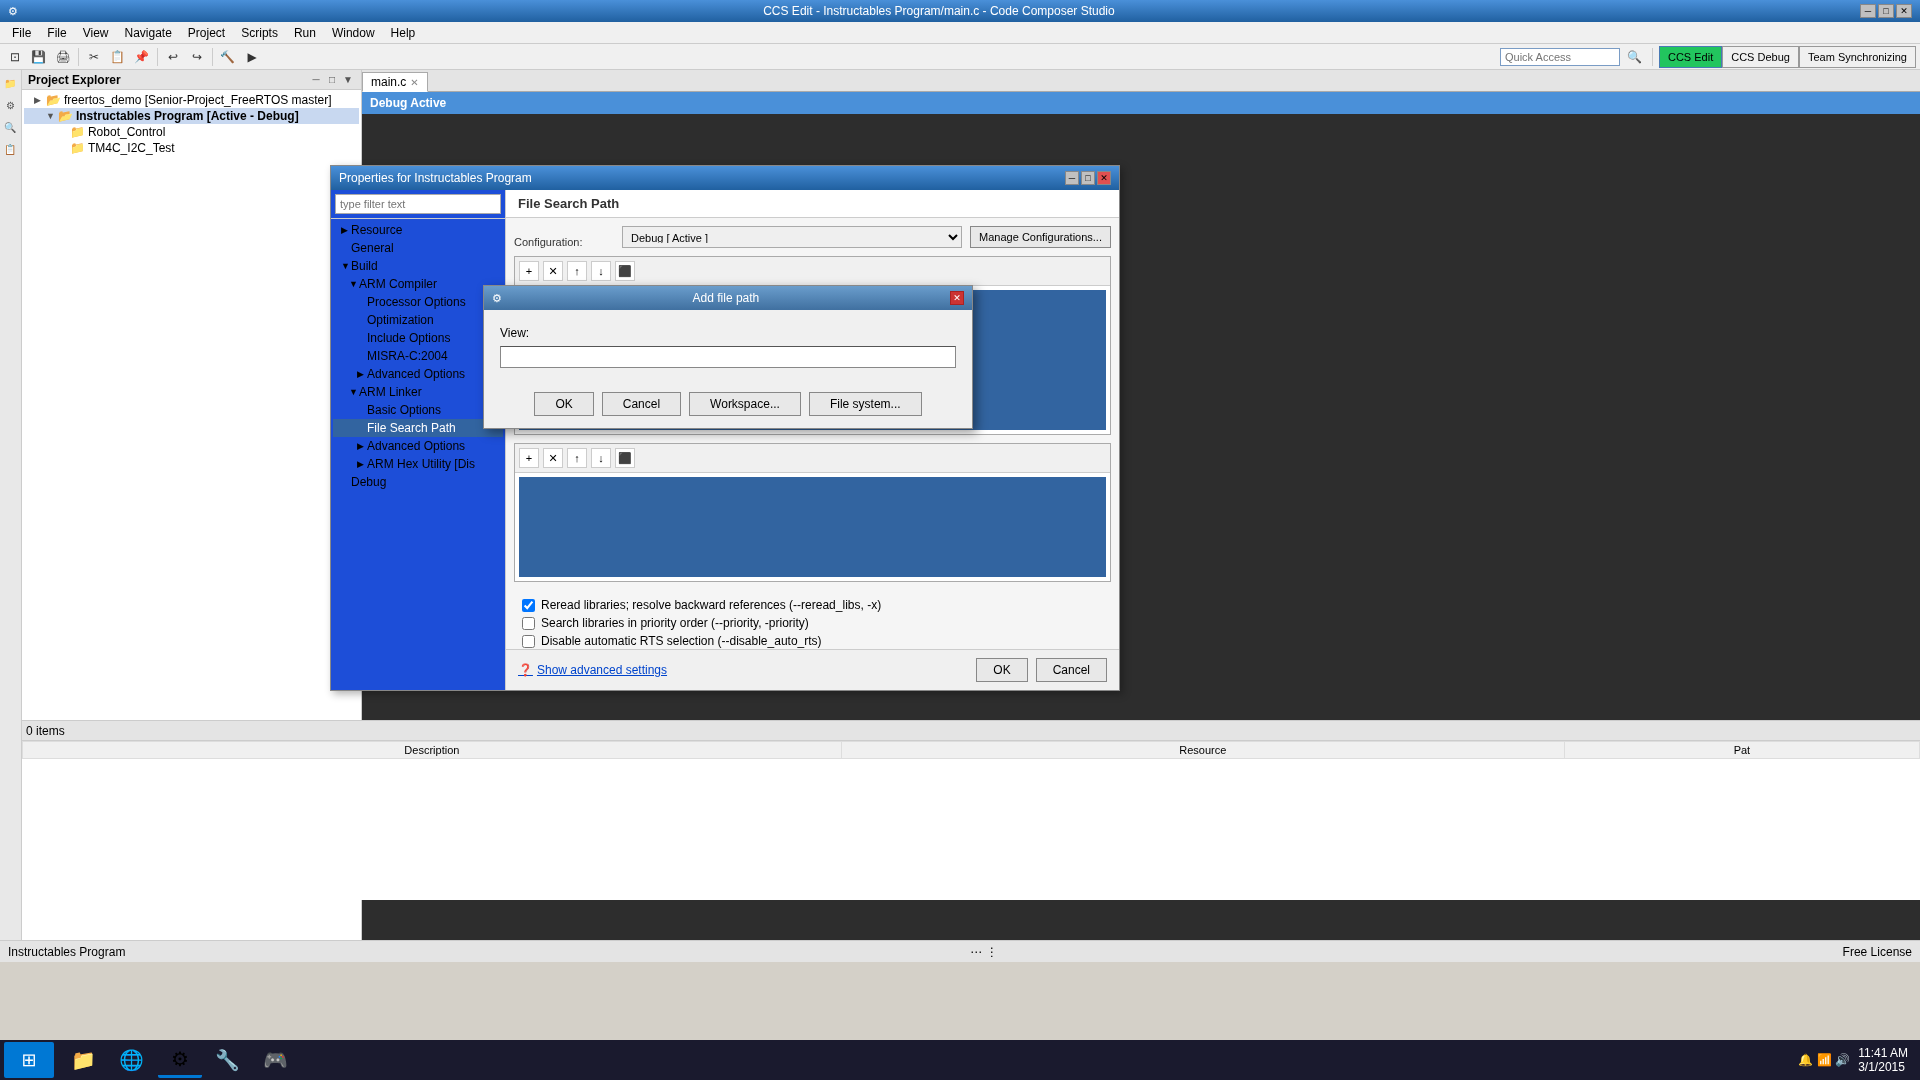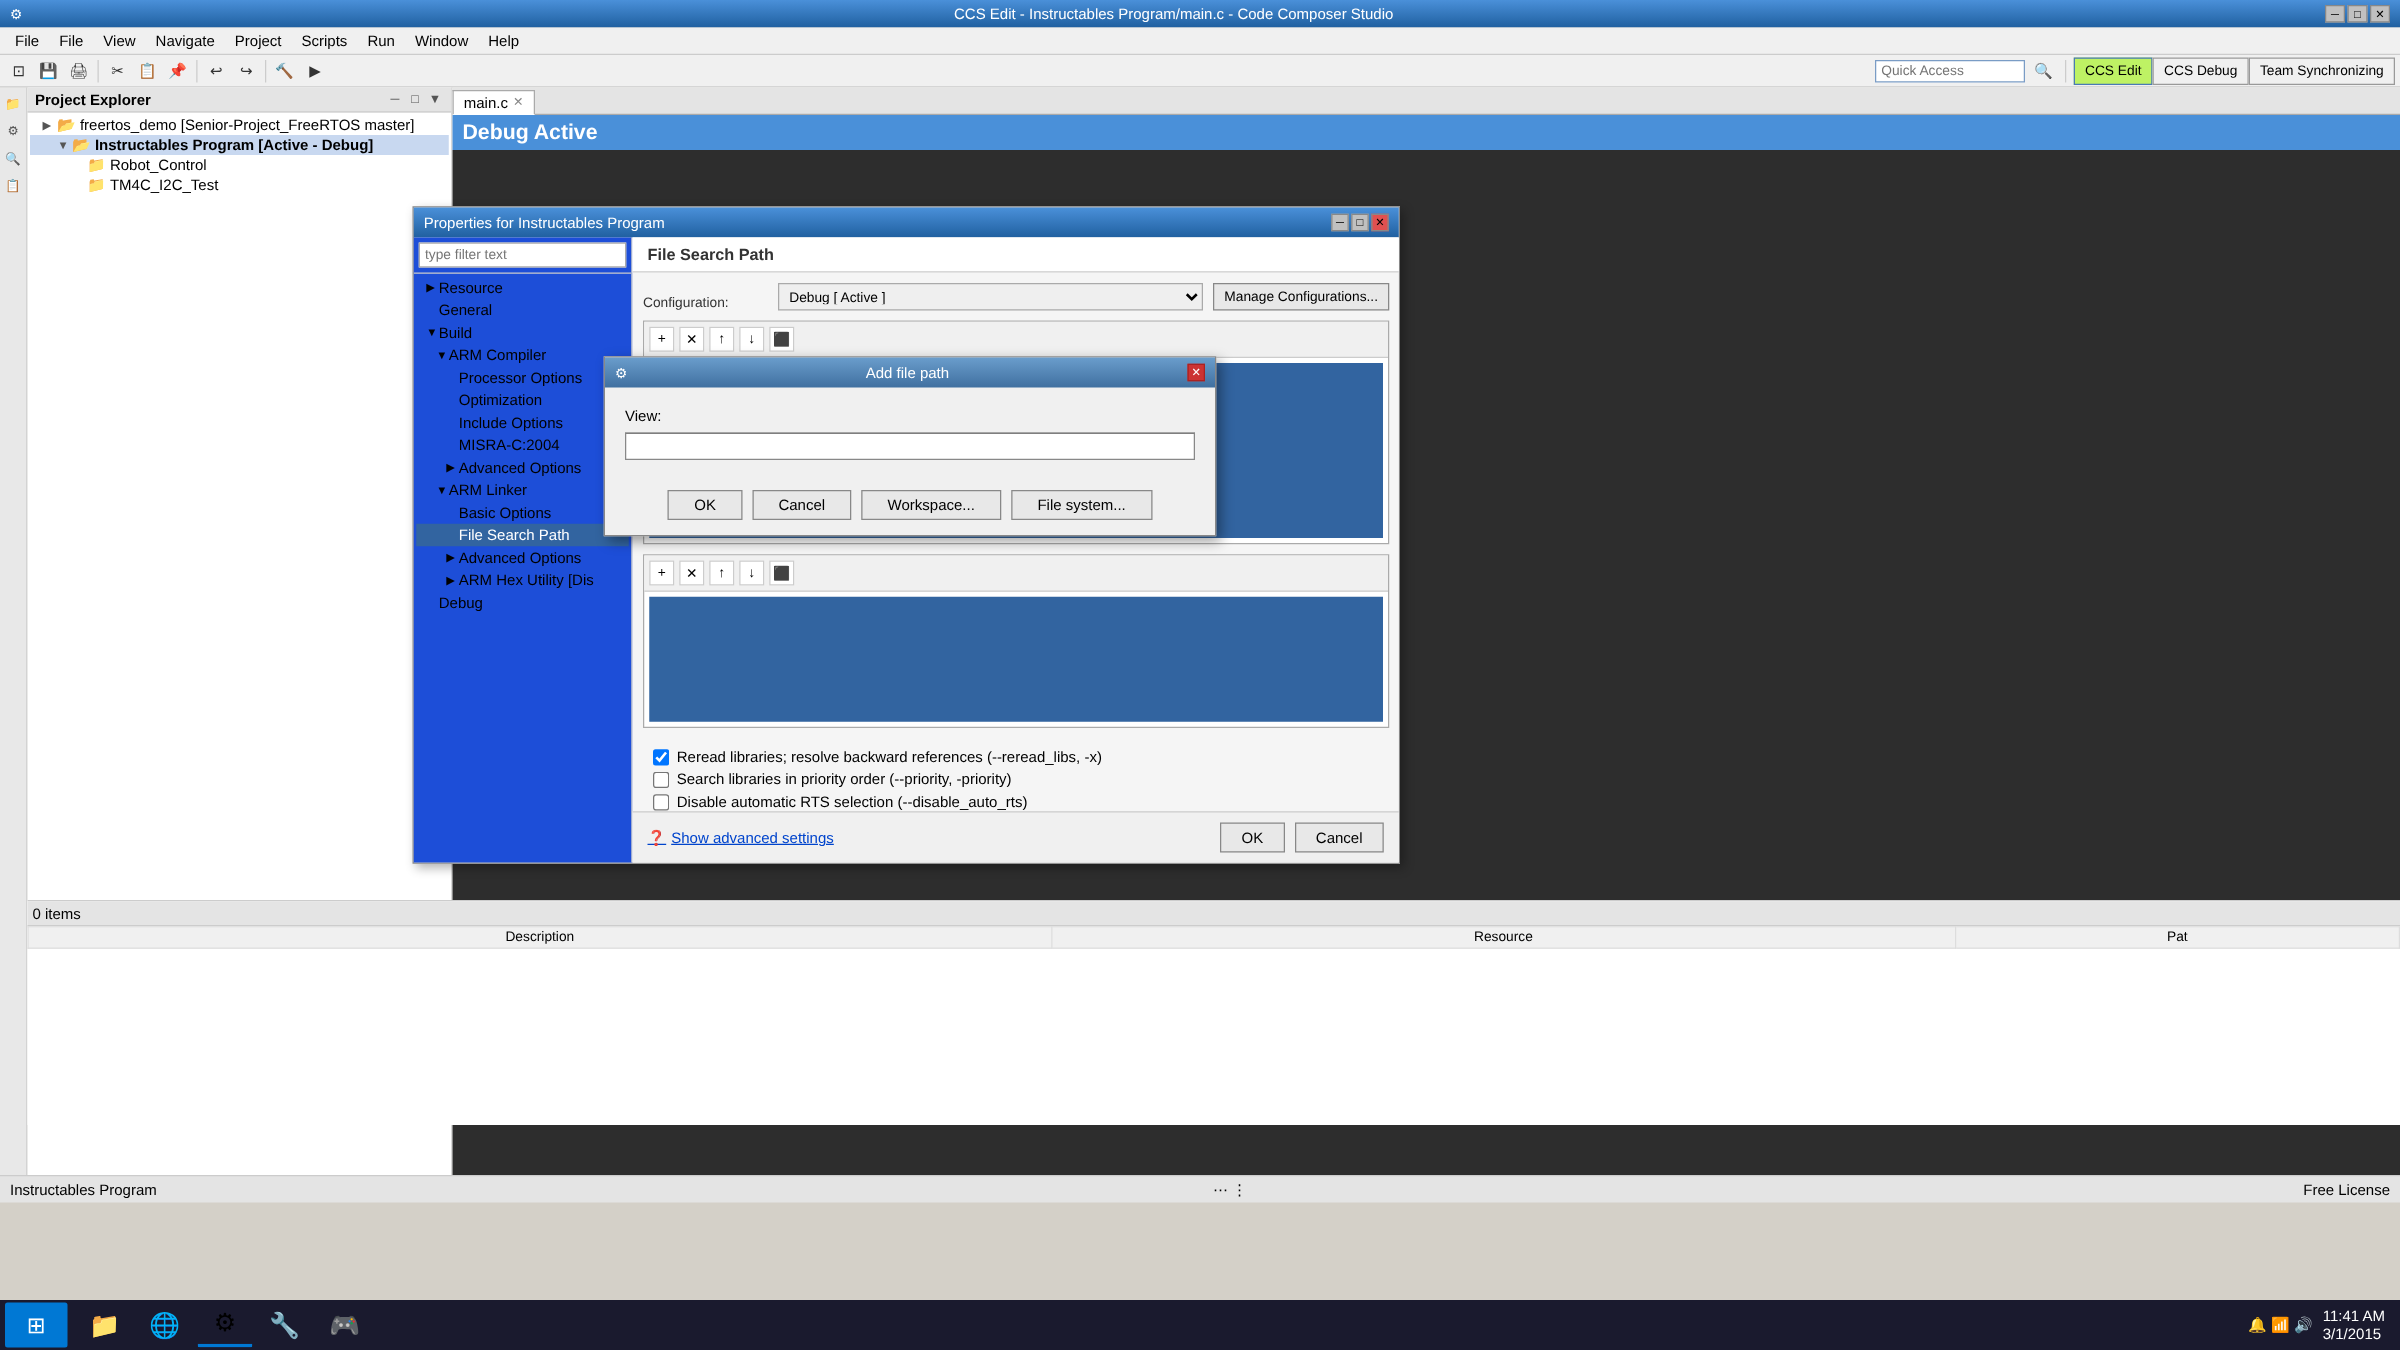--- a/index.html
+++ b/index.html
@@ -39,21 +39,21 @@
       padding: 0 4px;
       border-bottom: 1px solid #ccc;
       gap: 2px;
     }
     .toolbar-btn { width: 22px; height: 22px; background: transparent; border: 1px solid transparent; cursor: pointer; display: flex; align-items: center; justify-content: center; font-size: 12px; color: #333; }
     .toolbar-sep { width: 1px; height: 18px; background: #ccc; margin: 0 2px; }
     .quick-access { margin-left: auto; display: flex; align-items: center; gap: 4px; }
     .quick-access-input { width: 120px; height: 18px; border: 1px solid #7a9cc5; padding: 0 4px; font-size: 11px; }
     .perspective-btns { display: flex; }
     .perspective-btn { padding: 2px 8px; height: 22px; font-size: 11px; border: 1px solid #999; cursor: pointer; }
-    .perspective-btn.active { background: #bef264; border-color: #4a7ab5; }
+    .perspective-btn.active { background: #22c55e; border-color: #4a7ab5; }
     .perspective-btn.inactive { background: #f0f0f0; }
 
     
     .left-icons {
       width: 22px;
       background: #e8e8e8;
       border-right: 1px solid #ccc;
       display: flex;
       flex-direction: column;
       align-items: center;
@@ -407,21 +407,21 @@
       border: 1px solid #888;
       background: #e8e8e8;
       cursor: pointer;
       font-size: 12px;
     }
 
     
     .debug-indicator {
       background: #4a90d9;
       color: white;
-      font-size: 17px;
+      font-size: 12px;
       padding: 4px 8px;
       font-weight: bold;
     }
   </style>
 </head>
 <body>
 
 <div class="title-bar">
   <span style="font-size:11px; color:white;">⚙</span>
   <span class="title-bar-text">CCS Edit - Instructables Program/main.c - Code Composer Studio</span>

